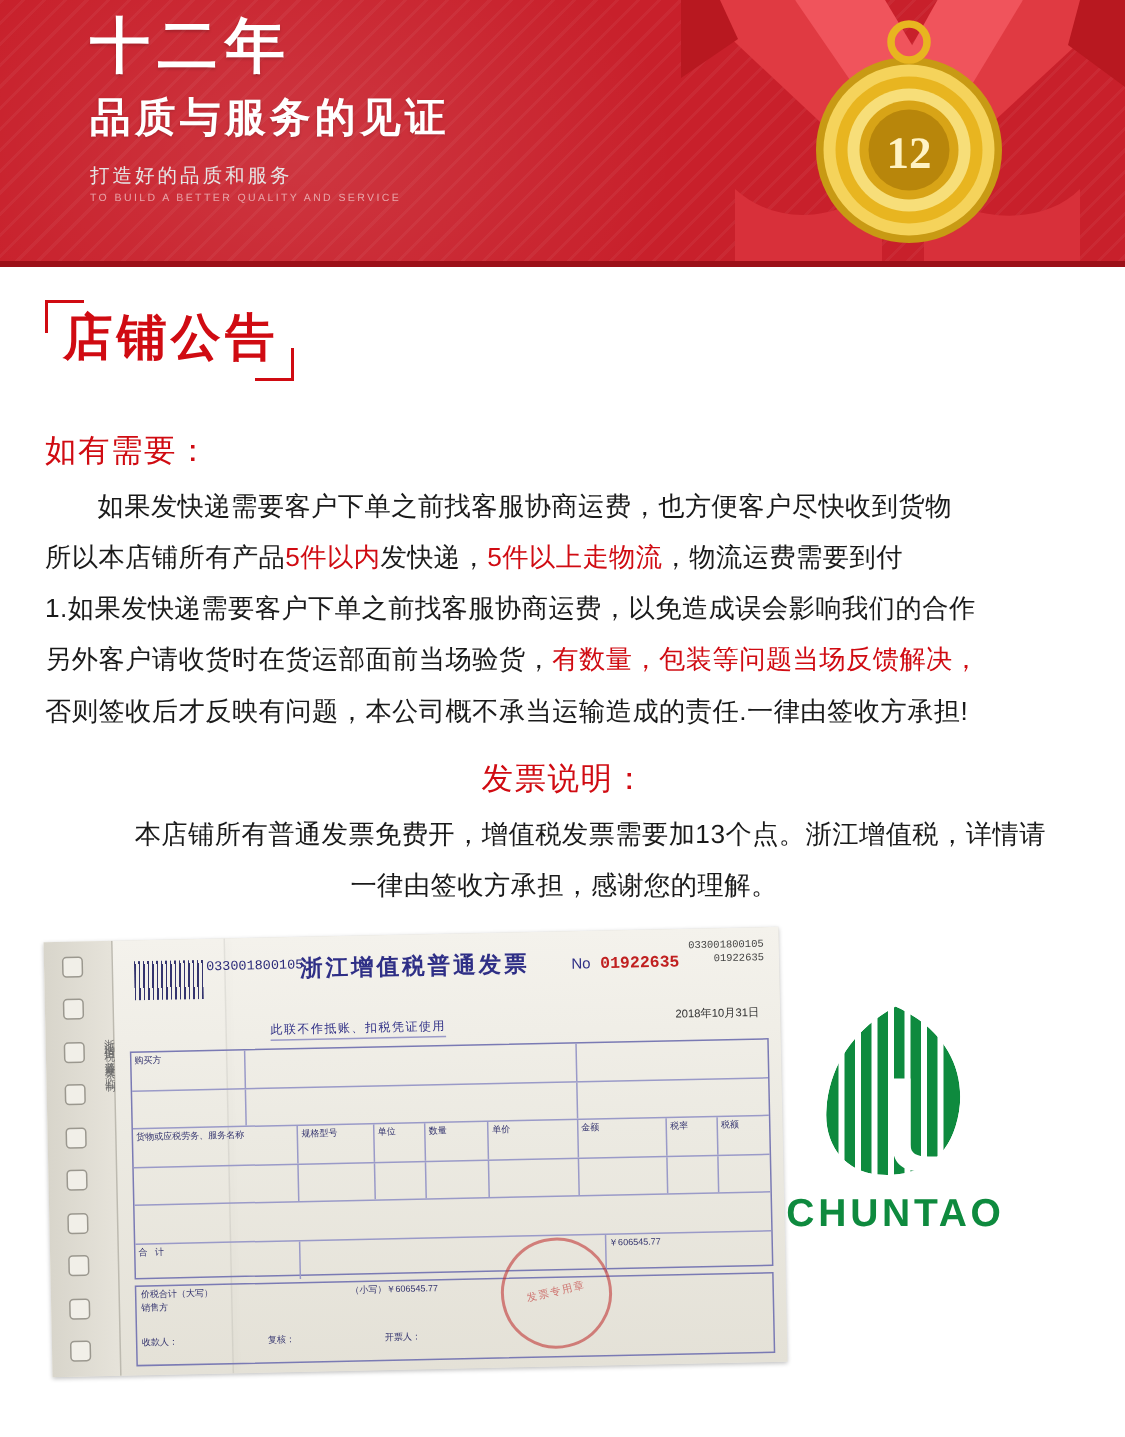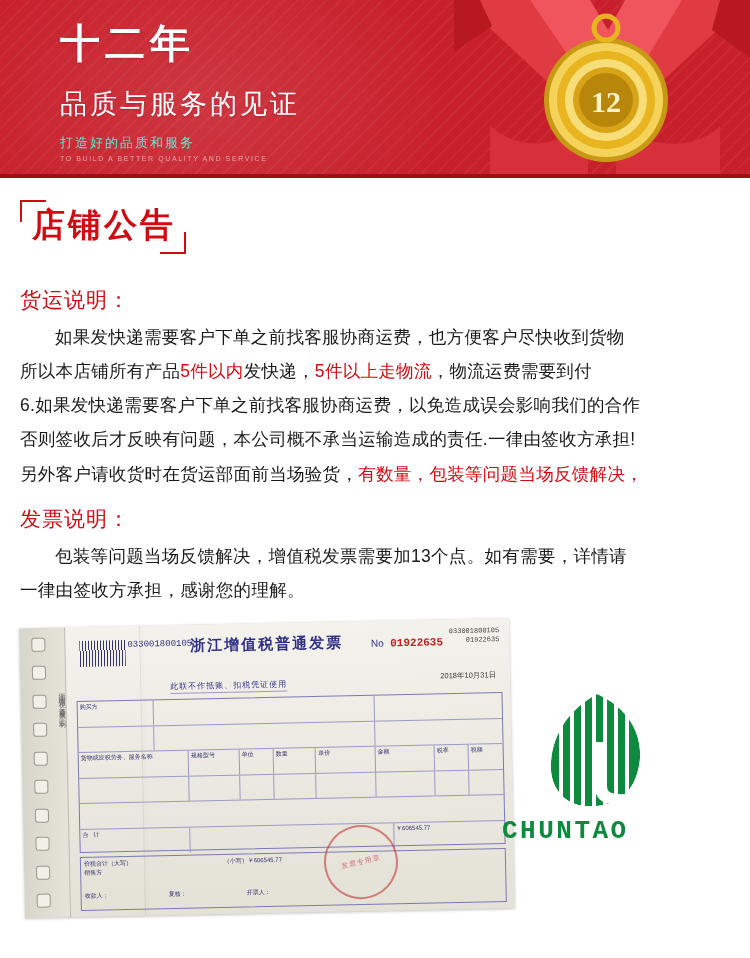--- a/index.html
+++ b/index.html
@@ -32,42 +32,42 @@
   }
   .banner-glow {
     position: absolute;
     left: -60px; top: -80px;
     width: 520px; height: 360px;
     background: radial-gradient(ellipse at center, rgba(255,255,255,0.10) 0%, rgba(255,255,255,0) 68%);
   }
   .banner-text {
     position: absolute;
     left: 60px;
-    top: 20px;
+    top: 8px;
     color: #ffffff;
   }
   .banner-title {
     font-size: 40px;
     font-weight: bold;
     letter-spacing: 5px;
     line-height: 1.15;
     text-shadow: 0 1px 2px rgba(0,0,0,0.18);
   }
   .banner-sub {
-    margin-top: 20px;
+    margin-top: 6px;
     font-size: 27px;
-    font-weight: normal;
+    font-weight: bold;
     letter-spacing: 3px;
     text-shadow: 0 1px 2px rgba(0,0,0,0.18);
   }
   .banner-sub2 {
     margin-top: 12px;
     font-size: 13px;
     letter-spacing: 2px;
-    color: #5eead4;
+    color: #e5e5e5;
   }
   .banner-sub3 {
     margin-top: 3px;
     font-size: 7px;
     letter-spacing: 1.6px;
     color: rgba(255,255,255,0.55);
     text-transform: uppercase;
   }
   .banner-medal {
     position: absolute;
@@ -78,21 +78,21 @@
   }
   .banner-bottom-line {
     position: absolute;
     left: 0; bottom: 0;
     width: 750px; height: 4px;
     background: #9c1018;
   }
 
   
   .content {
-    padding: 22px 28px 0 20px;
+    padding: 22px 28px 0 30px;
   }
   .section-heading-wrap {
     position: relative;
     display: inline-block;
     margin-bottom: 22px;
   }
   .section-heading {
     display: inline-block;
     font-size: 33px;
     font-weight: bold;
@@ -127,21 +127,21 @@
     font-size: 17.5px;
     color: #1a1a1a;
     line-height: 1.95;
     margin: 0;
     letter-spacing: 0.3px;
   }
   p.para.indent { text-indent: 2em; }
   .red { color: #d00b12; }
 
   .freight-block { margin-bottom: 2px; }
-  .invoice-block { margin-top: 14px; }
+  .invoice-block { margin-top: 14px; text-align: center; }
 
   
   .media-row {
     position: relative;
     margin-top: 16px;
     height: 300px;
   }
 
   
   .invoice-photo {
@@ -298,23 +298,23 @@
     position: absolute;
     left: 60px; top: 14px;
     width: 46px; height: 26px;
     background: repeating-linear-gradient(90deg, #33336e 0 1px, transparent 1px 3px);
   }
 
   
   .logo-box {
     position: absolute;
     right: 30px;
-    top: 67px;
+    top: 44px;
     width: 190px;
-    font-family: Liberation Mono, monospace;
+    text-align: center;
   }
   .logo-mark { width: 120px; height: 120px; margin: 0 auto; display: block; }
   .logo-text {
     margin-top: 6px;
     font-size: 26px;
     font-weight: bold;
     color: #0e8a3e;
     letter-spacing: 2.5px;
   }
 </style>
@@ -360,37 +360,37 @@
 <div class="content">
 
   <div class="section-heading-wrap">
     <span class="corner-tl"></span>
     <span class="section-heading">店铺公告</span>
     <span class="corner-br"></span>
   </div>
 
   
   <div class="freight-block">
-    <div class="sub-title">货运说明：</div>
+    <div class="sub-title">如有需要：</div>
 
     <p class="para indent">如果发快递需要客户下单之前找客服协商运费，也方便客户尽快收到货物</p>
 
     <p class="para">所以本店铺所有产品<span class="red">5件以内</span>发快递，<span class="red">5件以上走物流</span>，物流运费需要到付</p>
 
-    <p class="para">6.如果发快递需要客户下单之前找客服协商运费，以免造成误会影响我们的合作</p>
+    <p class="para">1.如果发快递需要客户下单之前找客服协商运费，以免造成误会影响我们的合作</p>
+
+    <p class="para">另外客户请收货时在货运部面前当场验货，<span class="red">有数量，</span><span class="red">包装等问题当场反馈解决，</span></p>
 
     <p class="para">否则签收后才反映有问题，本公司概不承当运输造成的责任.一律由签收方承担!</p>
-
-    <p class="para">另外客户请收货时在货运部面前当场验货，<span class="red">有数量，</span><span class="red">包装等问题当场反馈解决，</span></p>
   </div>
 
   
   <div class="invoice-block">
     <div class="sub-title">发票说明：</div>
-    <p class="para indent">包装等问题当场反馈解决，增值税发票需要加13个点。如有需要，详情请</p>
+    <p class="para indent">本店铺所有普通发票免费开，增值税发票需要加13个点。浙江增值税，详情请</p>
     <p class="para">一律由签收方承担，感谢您的理解。</p>
   </div>
 
   
   <div class="media-row">
 
     <div class="invoice-photo">
       <div class="inv-paper"></div>
       <div class="inv-left-strip"></div>
       <div class="inv-holes">

